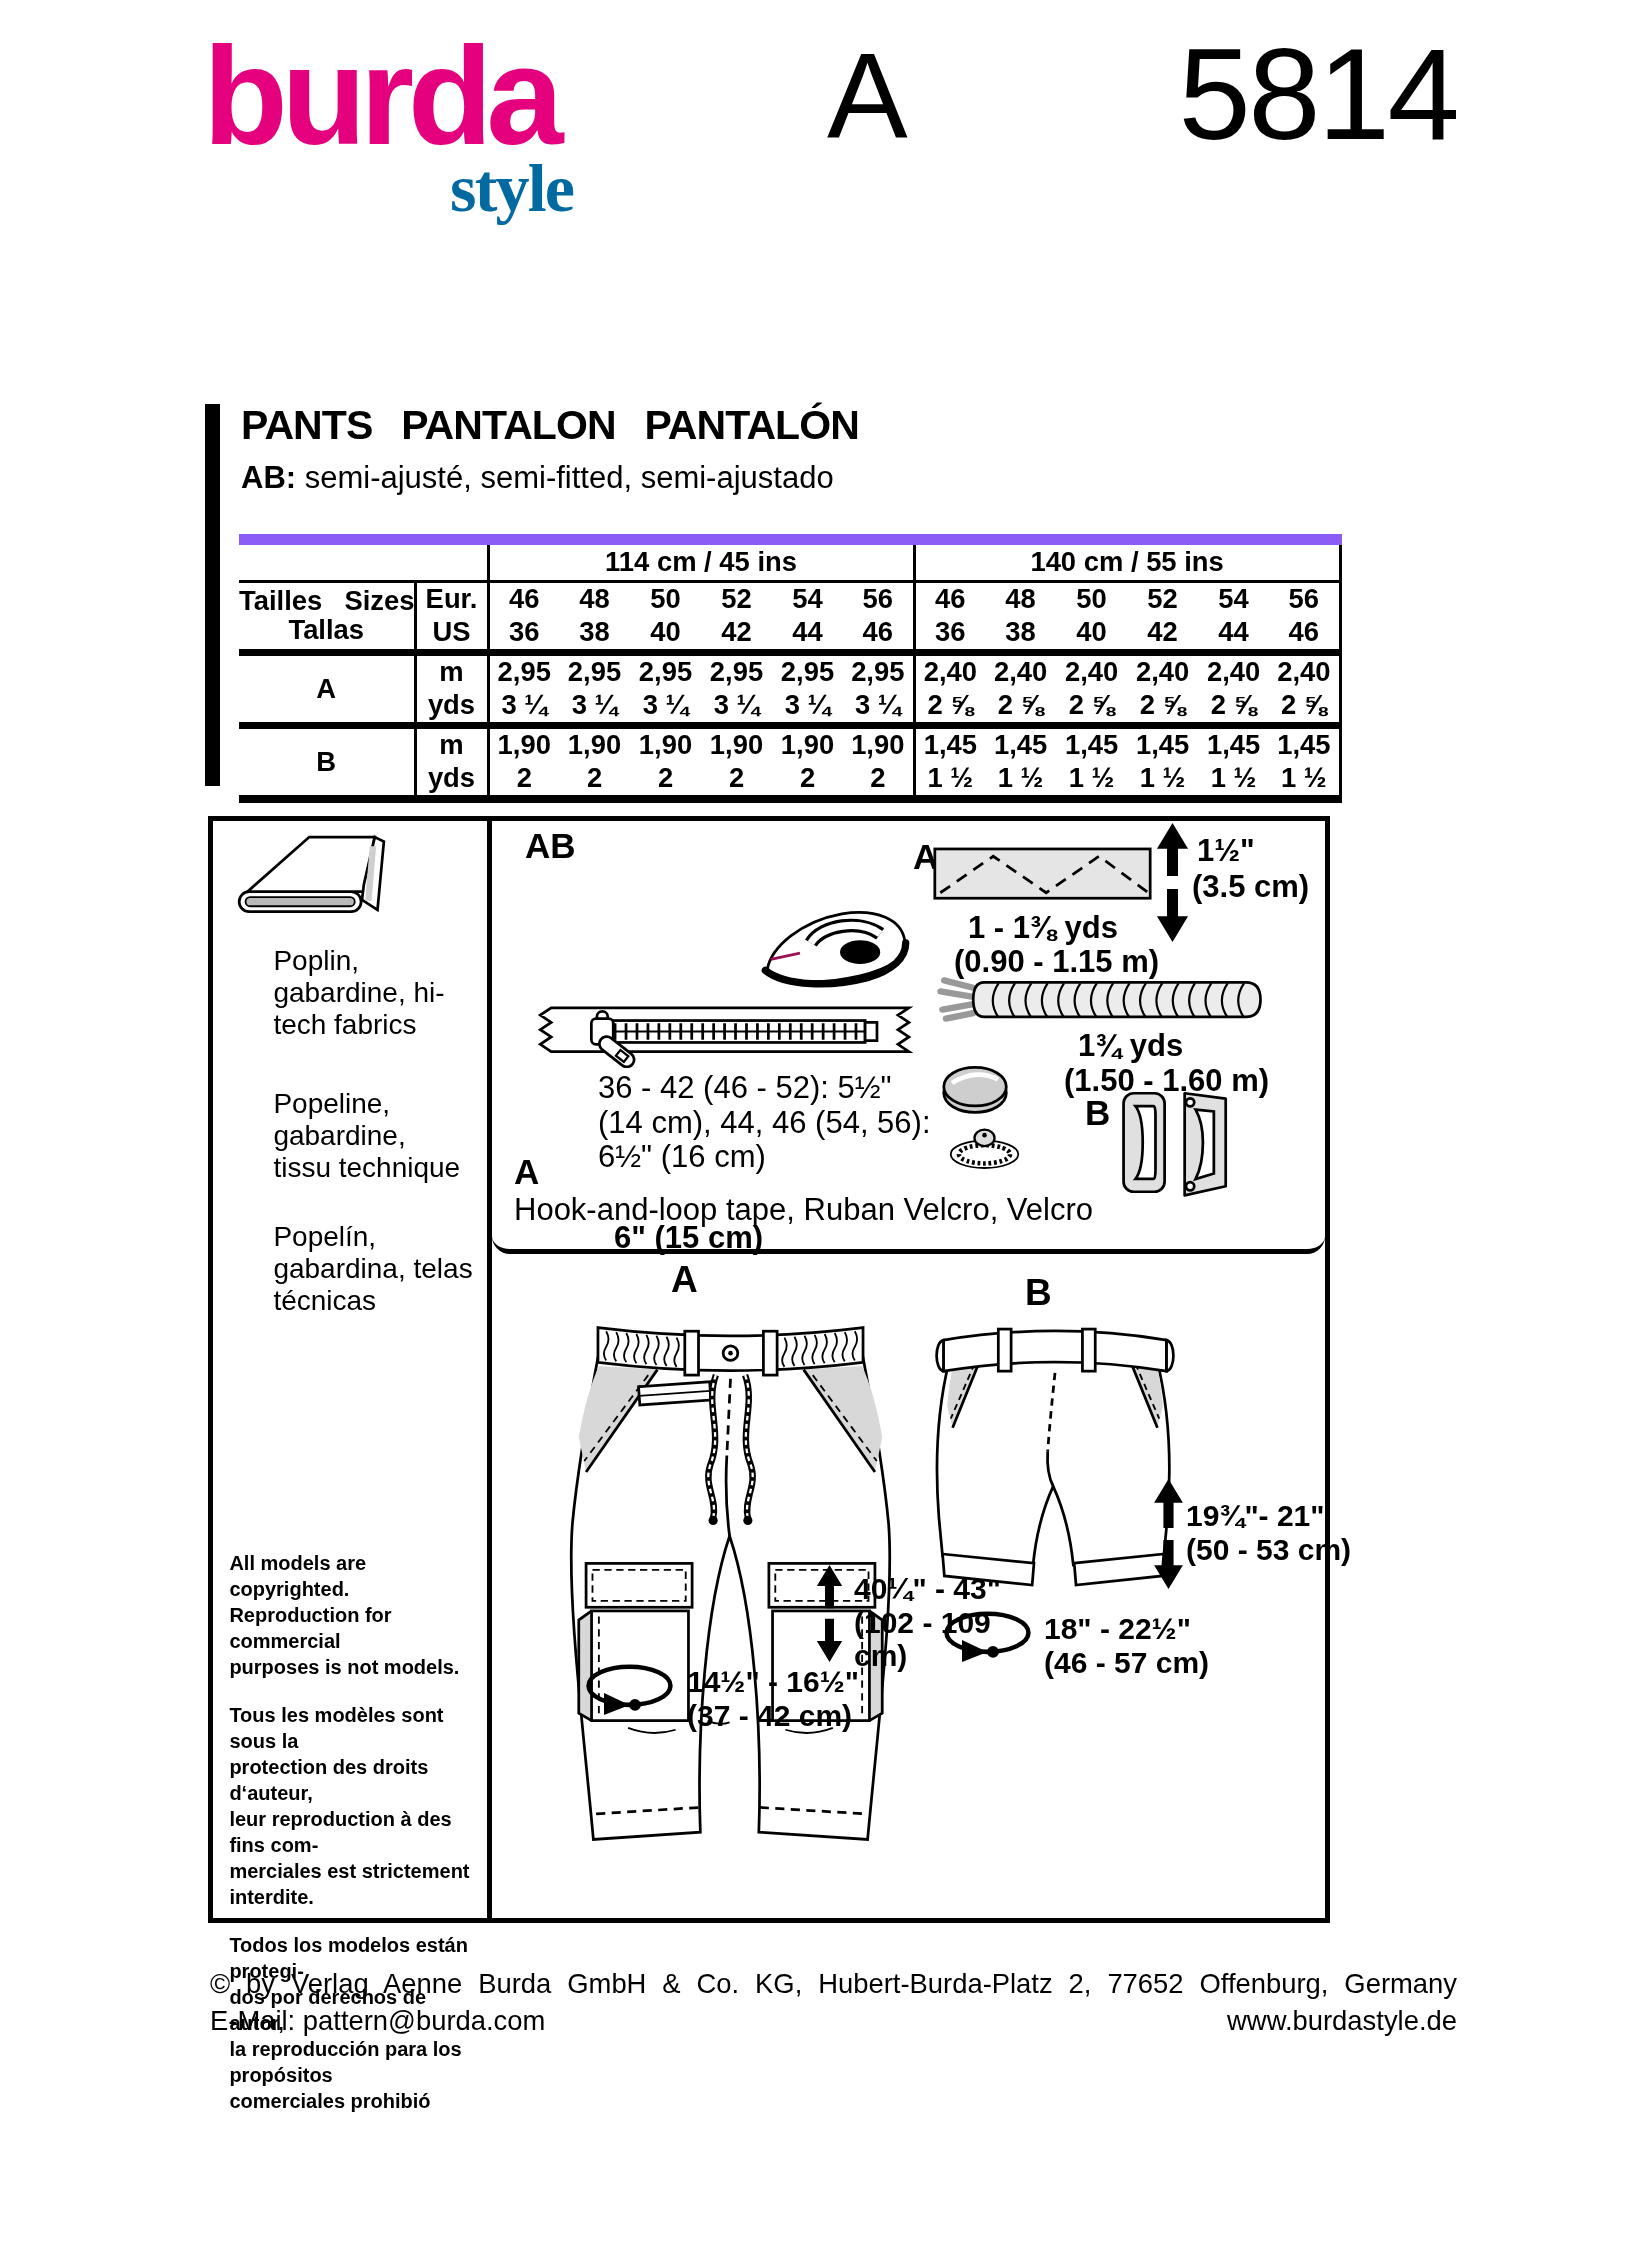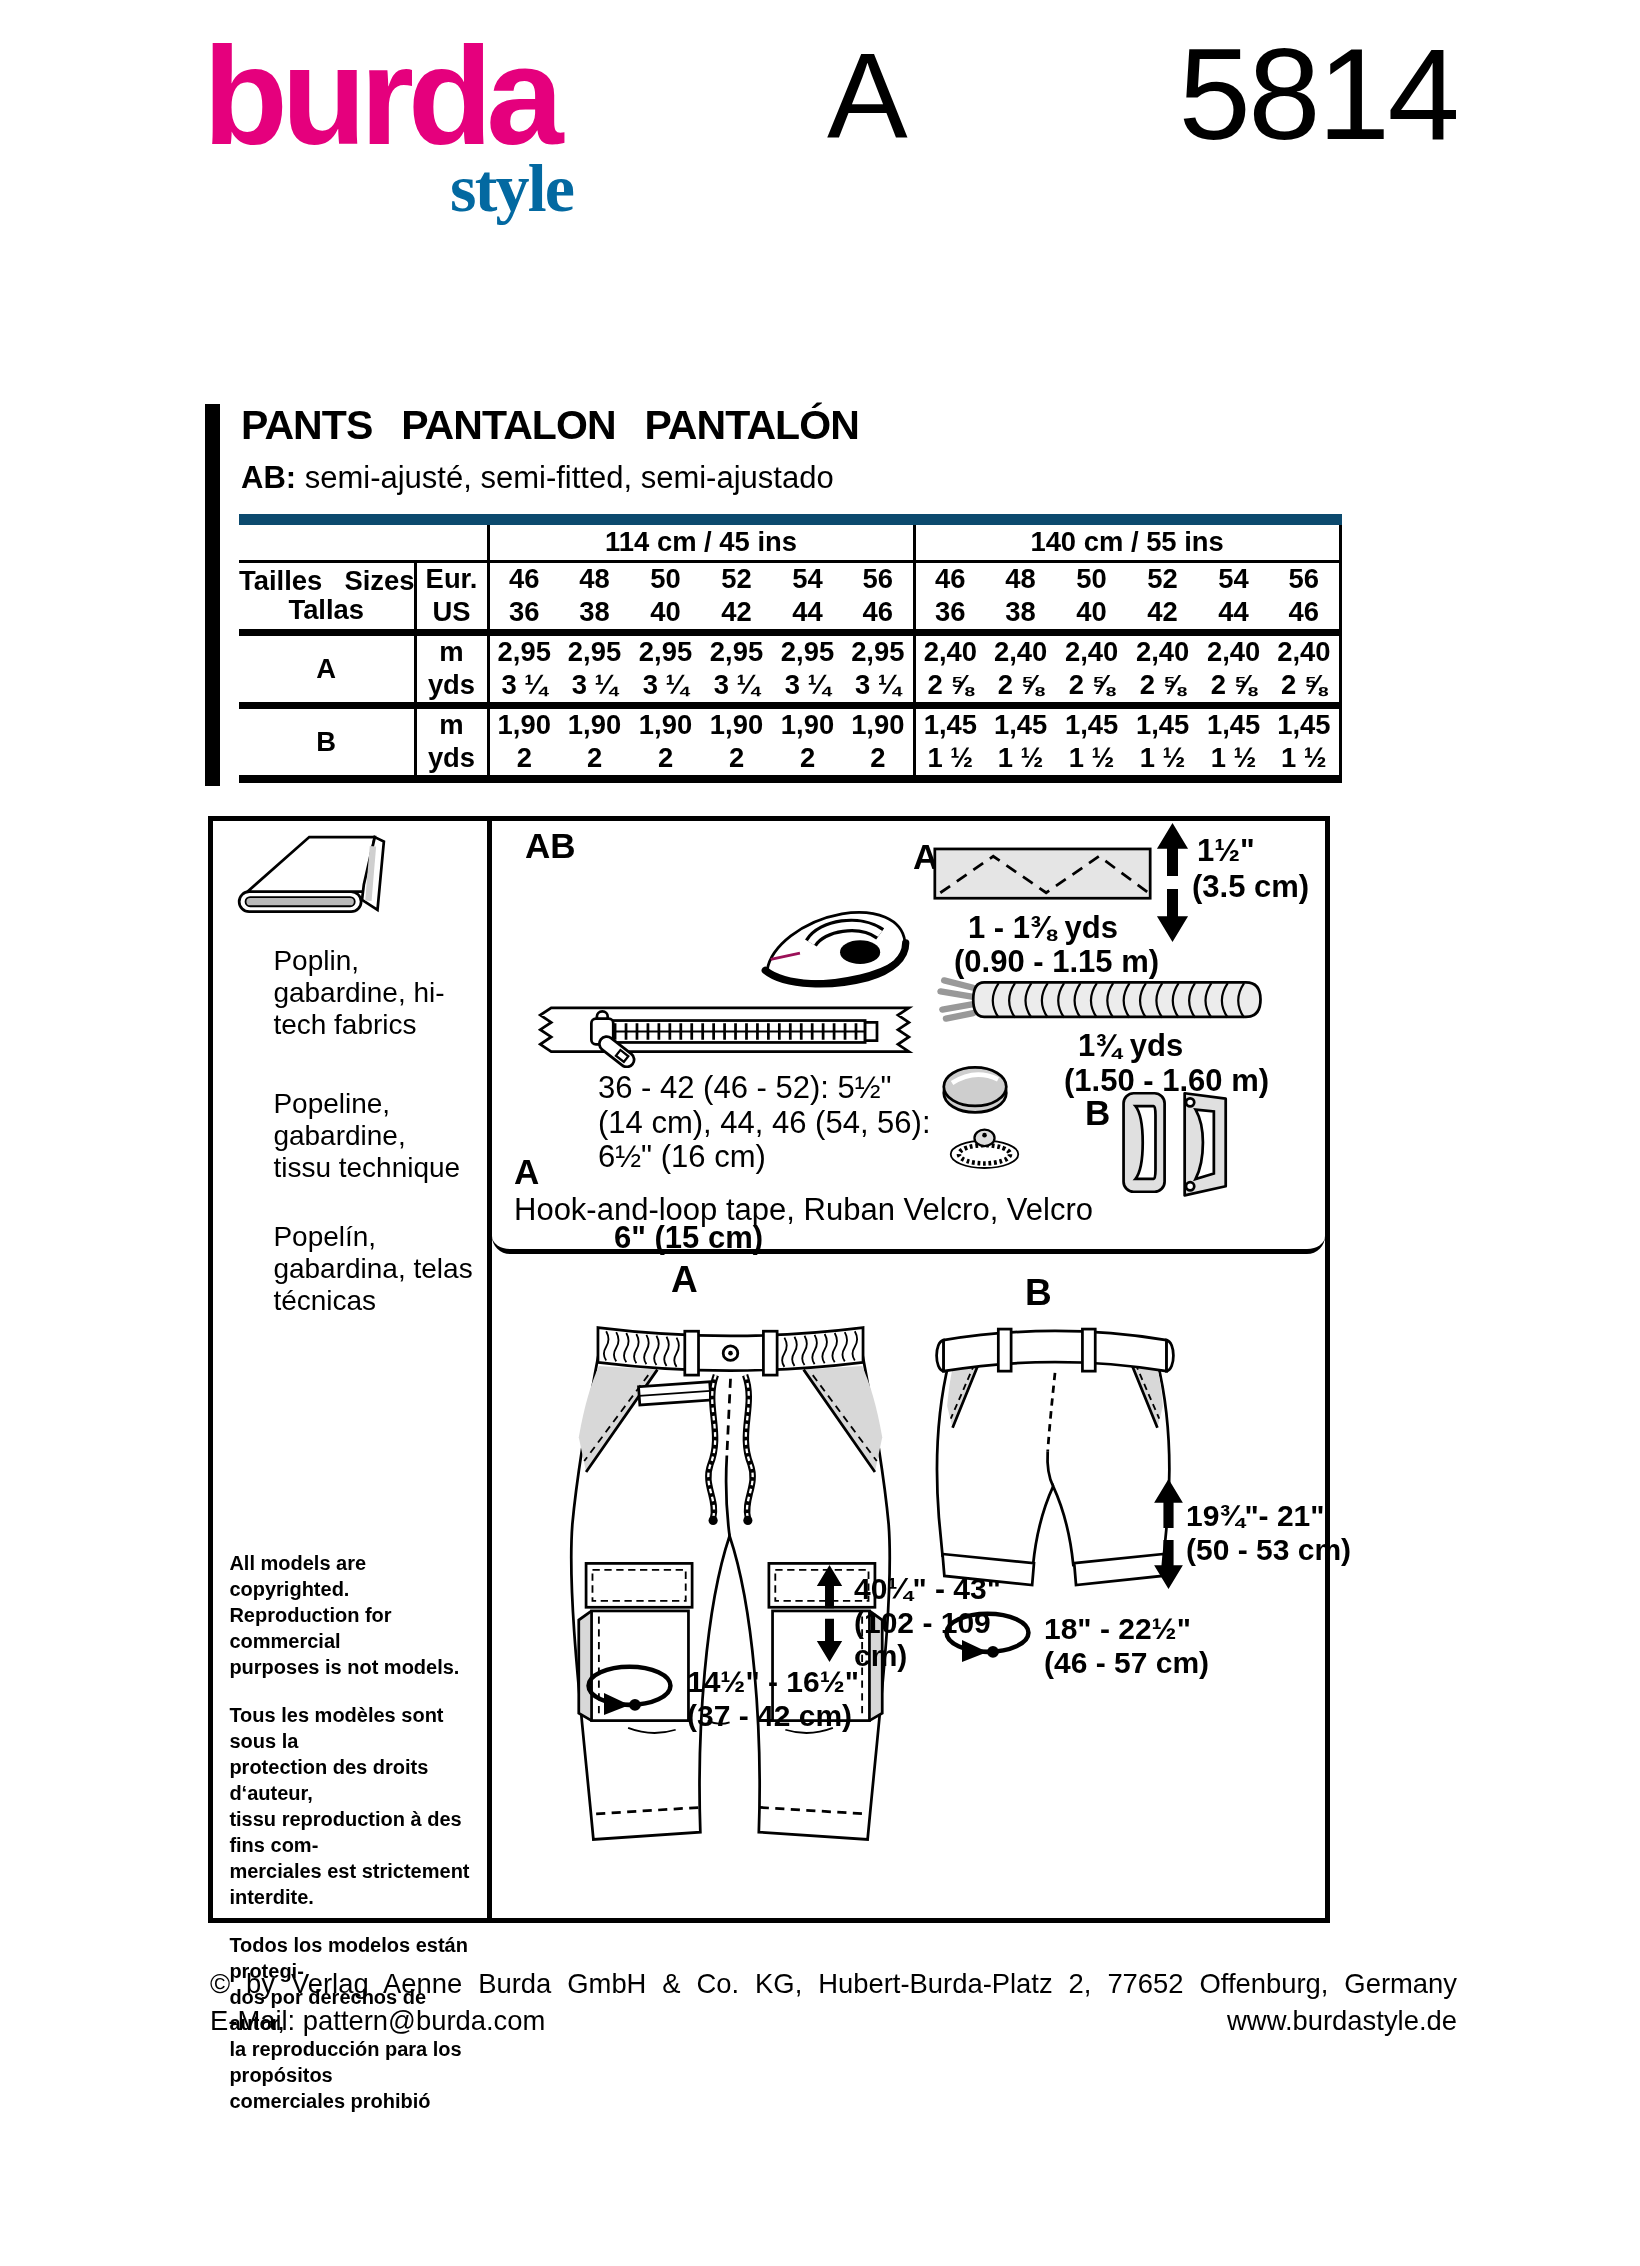--- a/index.html
+++ b/index.html
@@ -15,22 +15,22 @@
   .view-letter{left:827px;top:35px;font-size:121px;font-weight:400;line-height:1;}
   .pattern-number{right:183px;top:29px;font-size:130px;font-weight:400;letter-spacing:-2.7px;line-height:1;}
 
   
   .title-bar{left:205px;top:404px;width:14.6px;height:382px;background:#000;}
   .title-main{left:241px;top:402px;font-size:41px;font-weight:bold;letter-spacing:-0.9px;word-spacing:18.3px;}
   .title-sub{left:241px;top:460px;font-size:31px;}
   .title-sub b{font-weight:bold;}
 
   
-  table.yardage{position:absolute;left:239px;top:514px;width:1101px;border-collapse:collapse;
-        border-top:11px solid #0c4a6e;border-bottom:8.2px solid #000;table-layout:fixed;}
+  table.yardage{position:absolute;left:239px;top:534px;width:1101px;border-collapse:collapse;
+        border-top:11px solid #8b5cf6;border-bottom:8.2px solid #000;table-layout:fixed;}
   table.yardage td{font-size:27.4px;font-weight:bold;text-align:center;padding:0;line-height:1.05;
         vertical-align:middle;white-space:nowrap;}
   td.head{font-size:28px;}
   td.bR{border-right:3.7px solid #000;}
   tr.r-head td{border-bottom:3.7px solid #000;height:35px;}
   tr.r-eur td{height:33px;}
   tr.r-us td{border-bottom:7.3px solid #000;height:33px;}
   tr.r-am td{height:33px;}
   tr.r-ayds td{border-bottom:7.3px solid #000;height:33px;}
   tr.r-bm td{height:33px;}
@@ -217,21 +217,21 @@
       </div>
       <div class="abs copy-block">
         <div class="para">
           <div>All models are copyrighted.</div>
             <div>Reproduction for commercial</div>
             <div>purposes is not models.</div>
         </div>
         <div class="para">
           <div>Tous les modèles sont sous la</div>
             <div>protection des droits d‘auteur,</div>
-            <div>tissu reproduction à des fins com-</div>
+            <div>leur reproduction à des fins com-</div>
             <div>merciales est strictement interdite.</div>
         </div>
         <div class="para">
           <div>Todos los modelos están protegi-</div>
             <div>dos por derechos de autor,</div>
             <div>la reproducción para los propósitos</div>
             <div>comerciales prohibió</div>
         </div>
       </div>
     </div>

